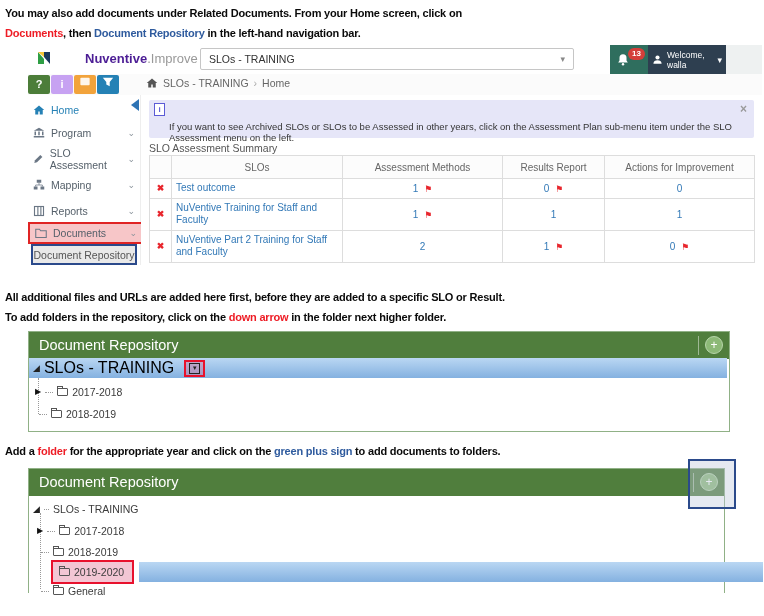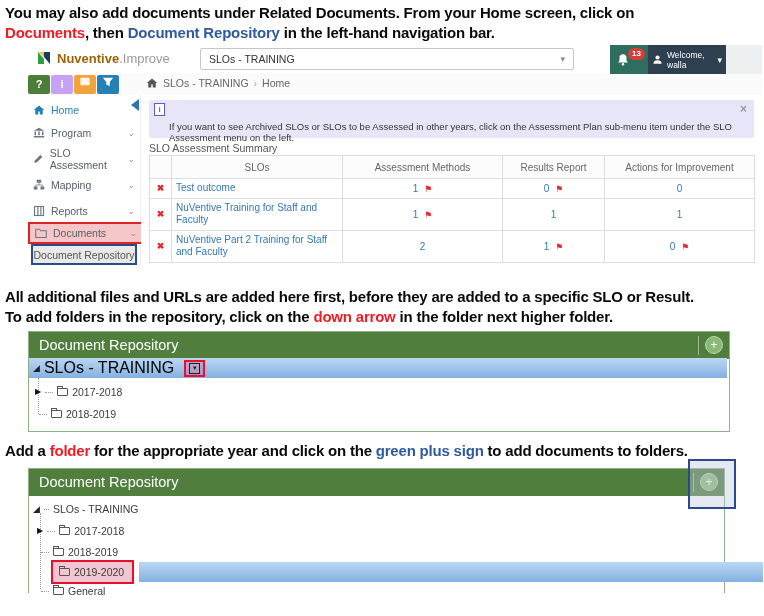--- a/index.html
+++ b/index.html
@@ -1,25 +1,25 @@
 <!DOCTYPE html>
 <html><head>
 <meta charset="utf-8">
 <style>
   html,body{margin:0;padding:0;background:#fff;}
   .canvas{position:relative;width:764px;height:616px;background:#fff;
     font-family:"Liberation Sans",sans-serif;overflow:hidden;}
-  .txt{position:absolute;font-weight:bold;font-size:15px;line-height:20px;color:#0a0a0a;letter-spacing:-0.2px;}
+  .txt{position:absolute;font-weight:bold;font-size:11px;line-height:20px;color:#0a0a0a;letter-spacing:-0.2px;}
   .red{color:#ee1c25;} .blu{color:#2f5b9e;}
 
   
   .app{position:absolute;left:28px;top:45px;width:734px;height:220px;background:#fff;font-size:11px;color:#444;}
   .app-header{position:absolute;left:0;top:0;width:734px;height:29px;background:#fff;border-bottom:1px solid #e2e2e2;}
   .logo{position:absolute;left:8px;top:5px;display:flex;align-items:center;gap:5px;}
-  .logo-name{font-size:13px;font-weight:bold;color:#a16207;}
+  .logo-name{font-size:13px;font-weight:bold;color:#4c1d95;margin-left:28px;}
   .logo-prod{font-size:13px;color:#999;}
   .ctx{position:absolute;left:172px;top:3px;width:356px;height:20px;border:1px solid #c6c6c6;border-radius:2px;
     background:#fff;line-height:20px;padding:0 8px;color:#333;font-size:10.5px;}
   .ctx-caret{position:absolute;right:8px;top:0;color:#888;font-size:9px;}
   .bell-block{position:absolute;left:582px;top:0;width:38px;height:29px;background:#2f6e5e;}
   .badge{position:absolute;left:18px;top:3px;background:#d43f3a;color:#fff;border-radius:8px;
     font-size:8px;line-height:10px;padding:1px 4px;font-weight:bold;}
   .user-block{position:absolute;left:620px;top:0;width:78px;height:29px;background:#2e3f50;color:#fff;
     display:flex;align-items:center;gap:4px;padding:0 4px;box-sizing:border-box;}
   .user-txt{font-size:8.5px;line-height:10px;}

